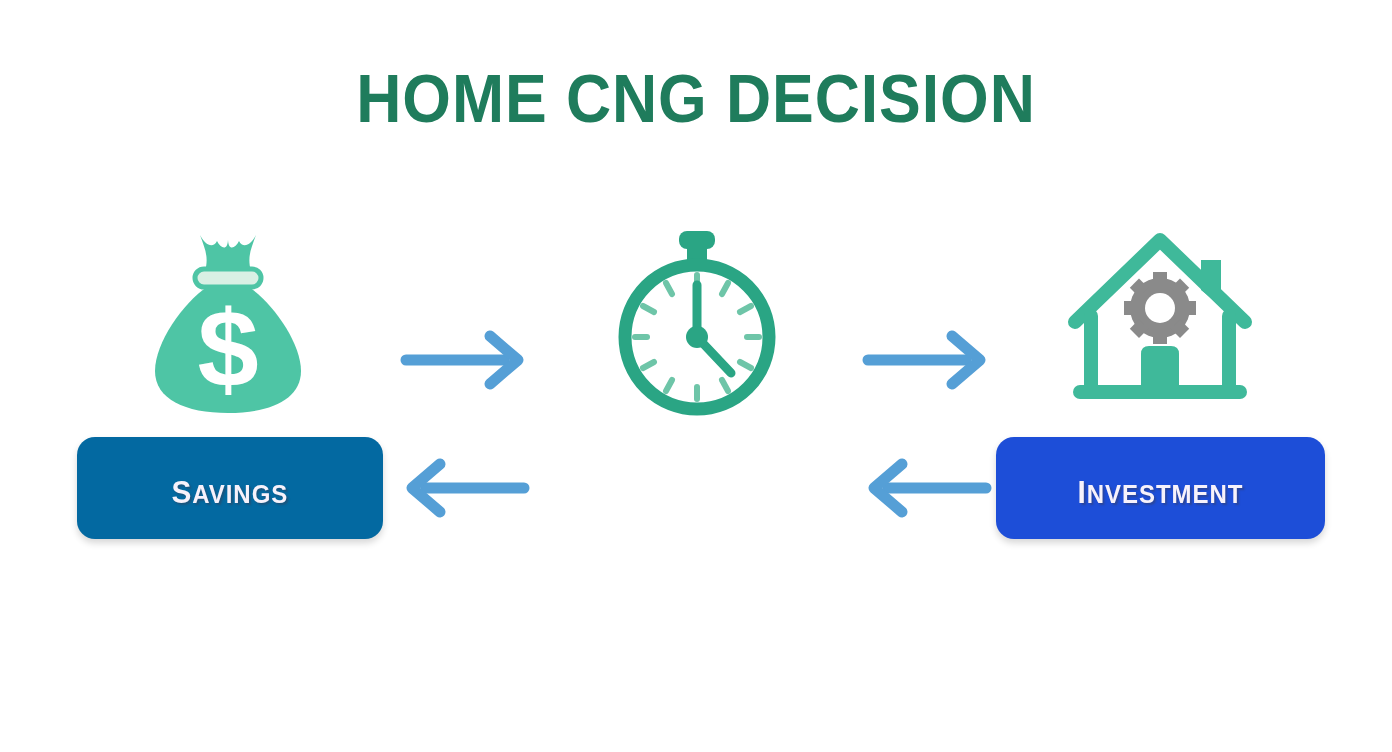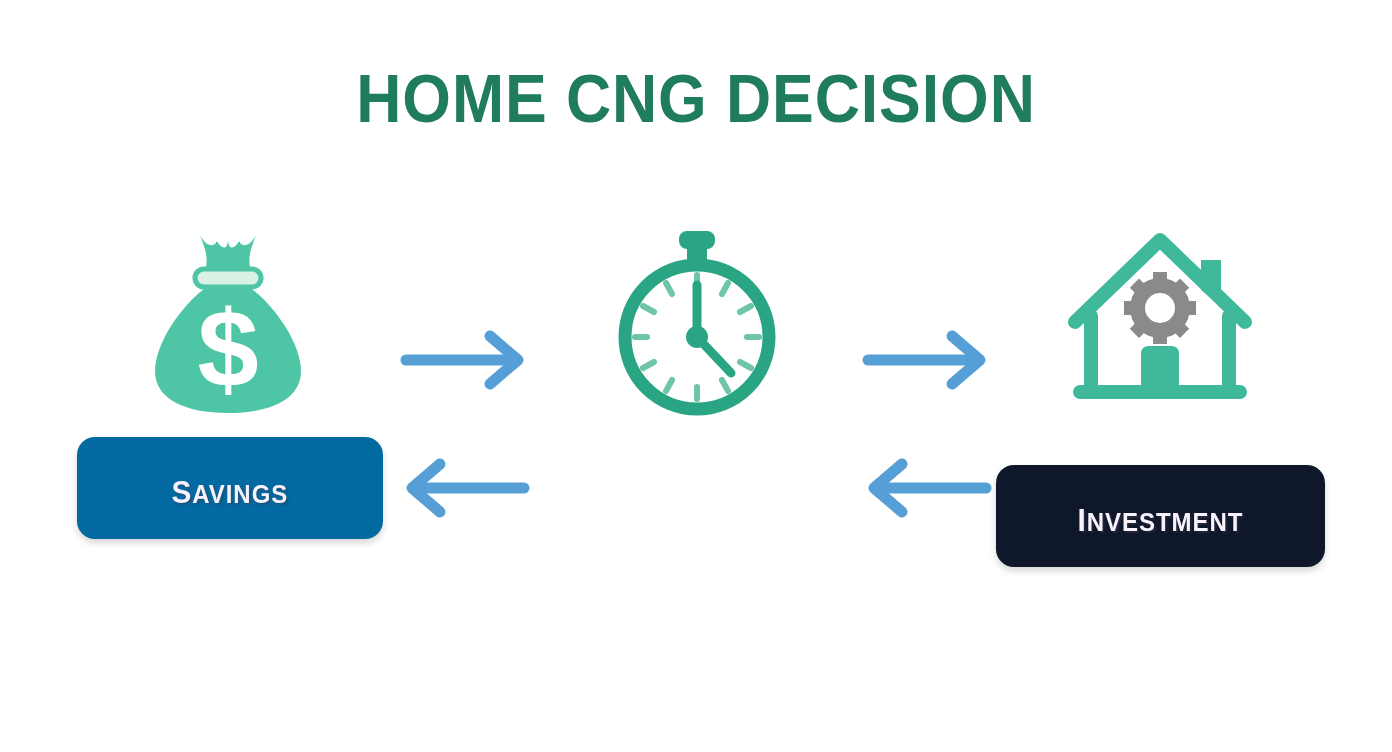--- a/index.html
+++ b/index.html
@@ -73,21 +73,21 @@
     top: 437px;
     height: 102px;
     border-radius: 18px;
     display: flex;
     align-items: center;
     justify-content: center;
     box-shadow: 0 4px 7px rgba(0,0,0,0.16);
   }
   .label-box.b1 { left: 77px;  width: 306px; background: #0369a1; }
   .label-box.b2 { left: 543px; width: 307px; background: #6db4e8; }
-  .label-box.b3 { left: 996px; width: 329px; background: #0f172a; margin-top: 28px; }
+  .label-box.b3 { left: 996px; width: 329px; background: #1d4ed8; }
 
   .label-text {
     font-family: "Liberation Sans", sans-serif;
     font-weight: bold;
     font-size: 42px;
     color: #f7f2fb;
     letter-spacing: 1px;
     text-shadow: 2px 2px 2px rgba(60,60,80,0.45);
     font-variant: small-caps;
     text-transform: lowercase;

